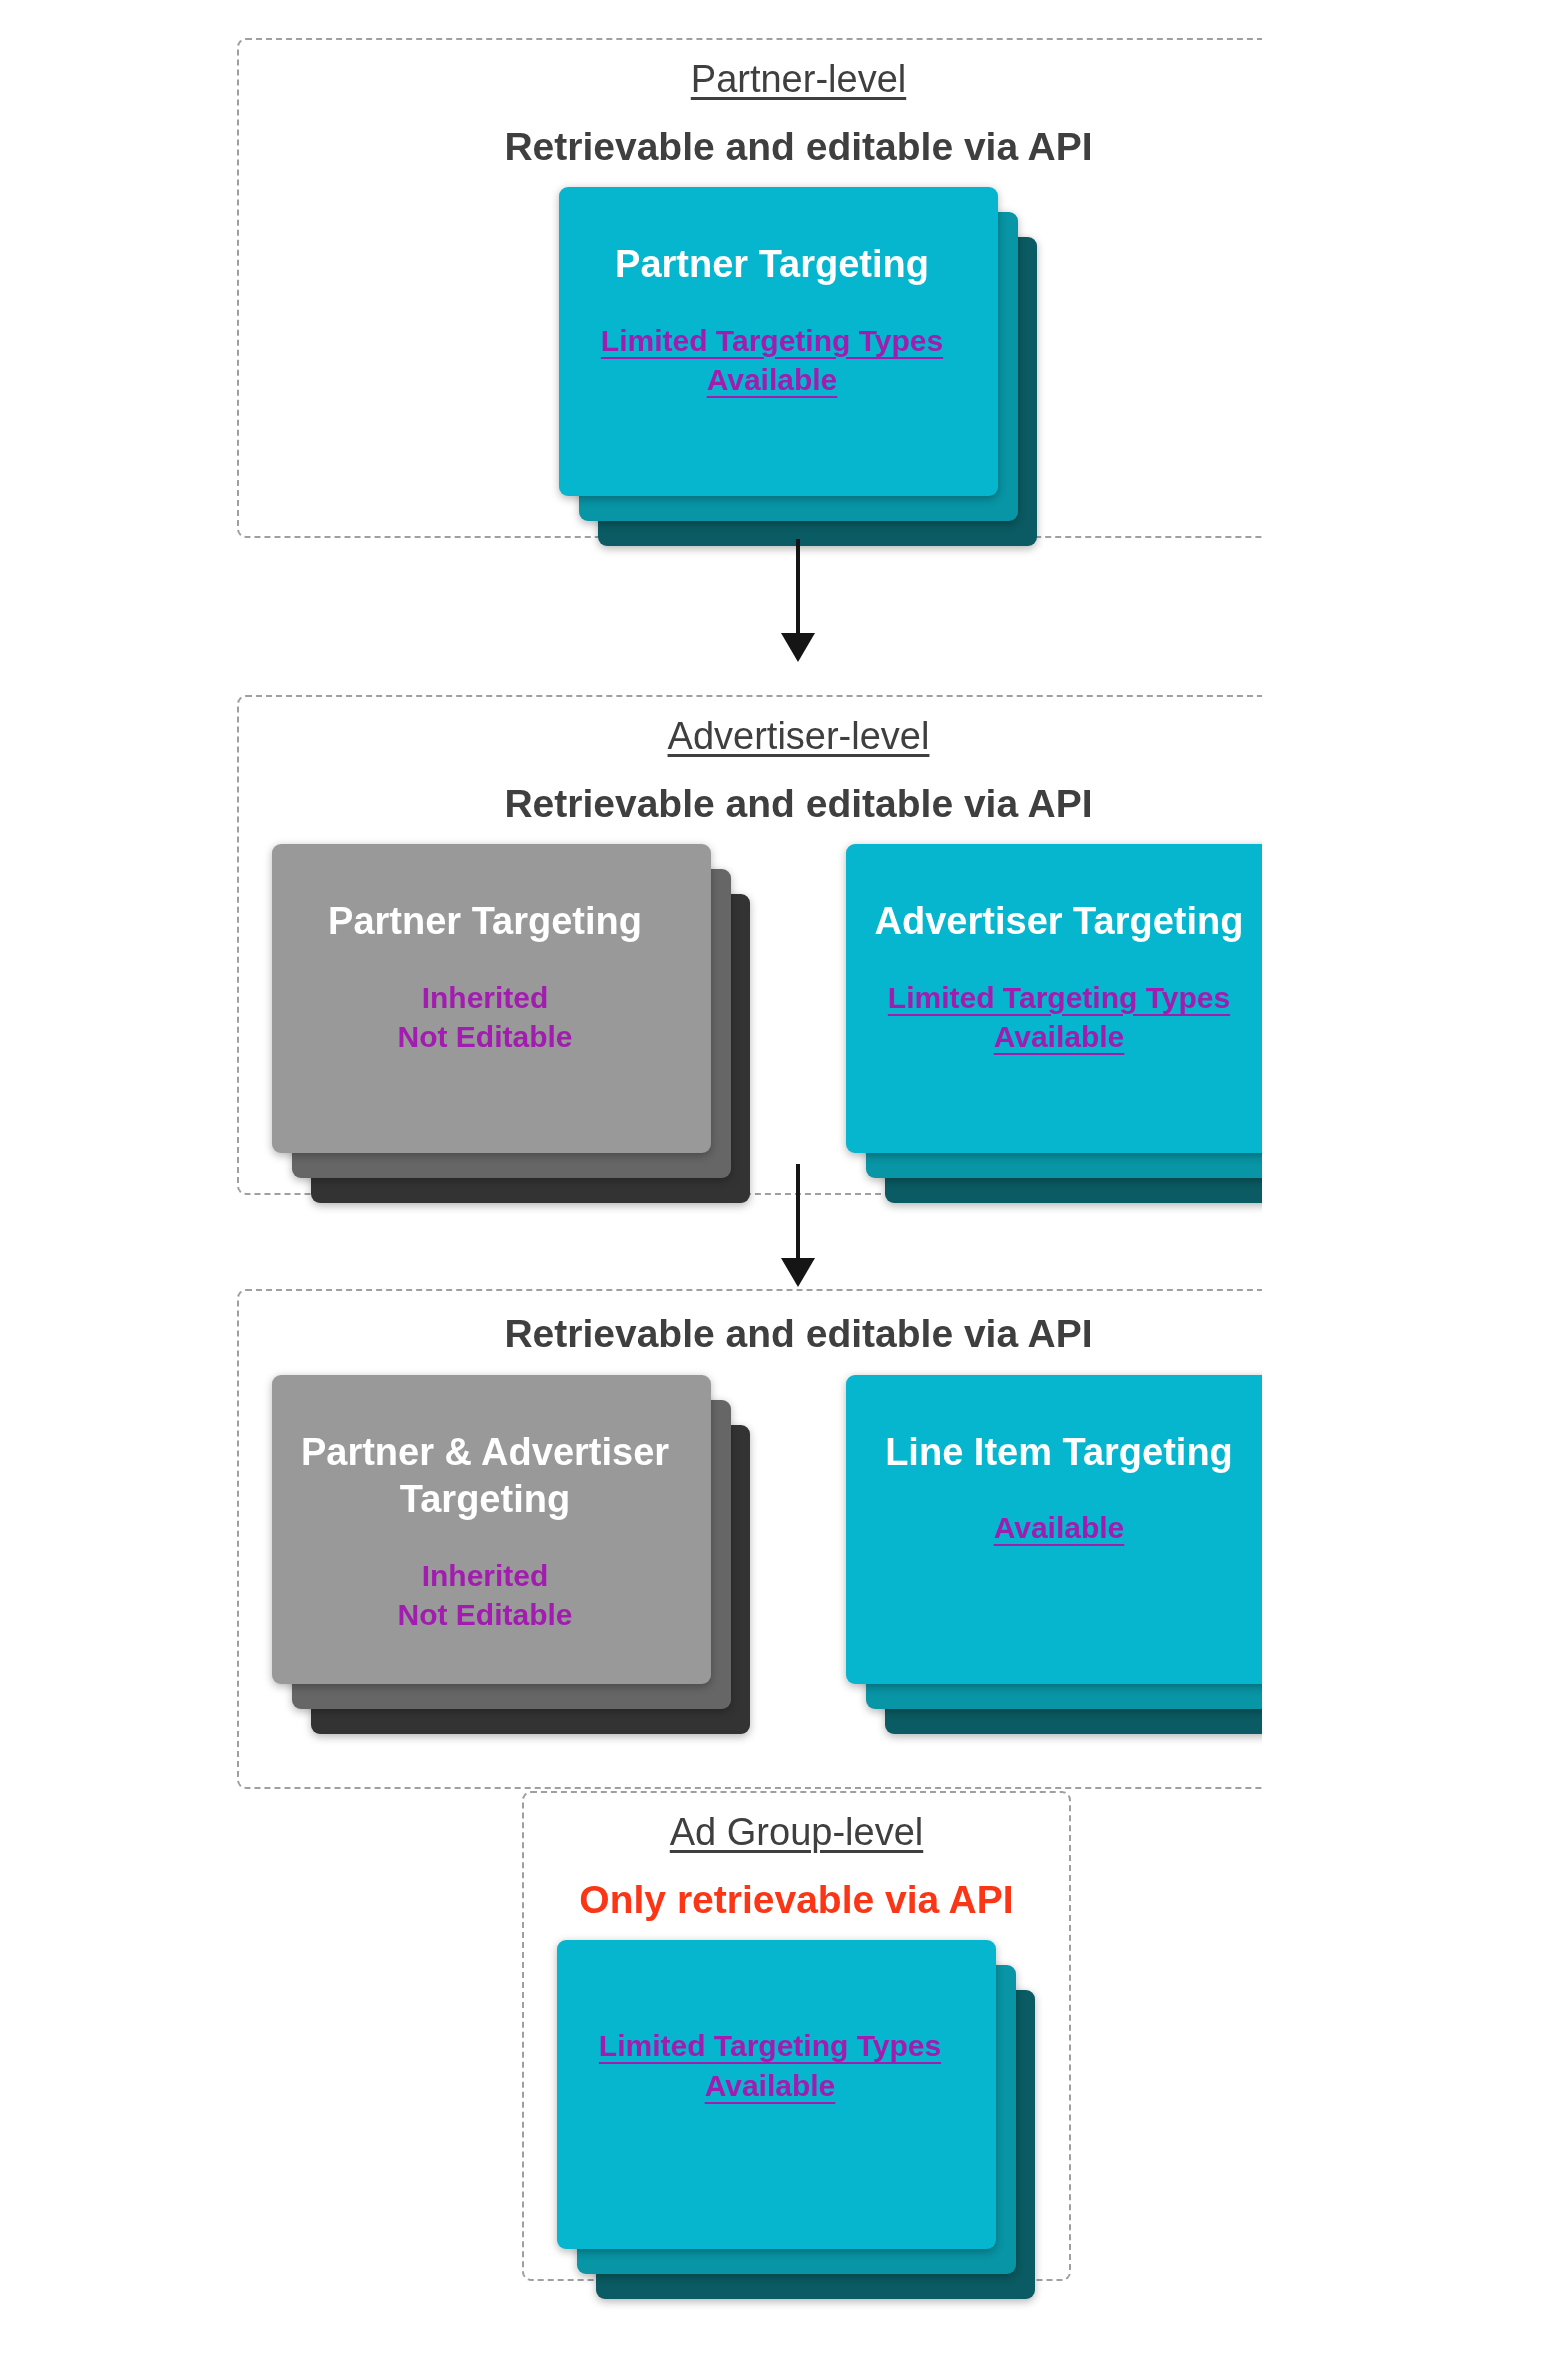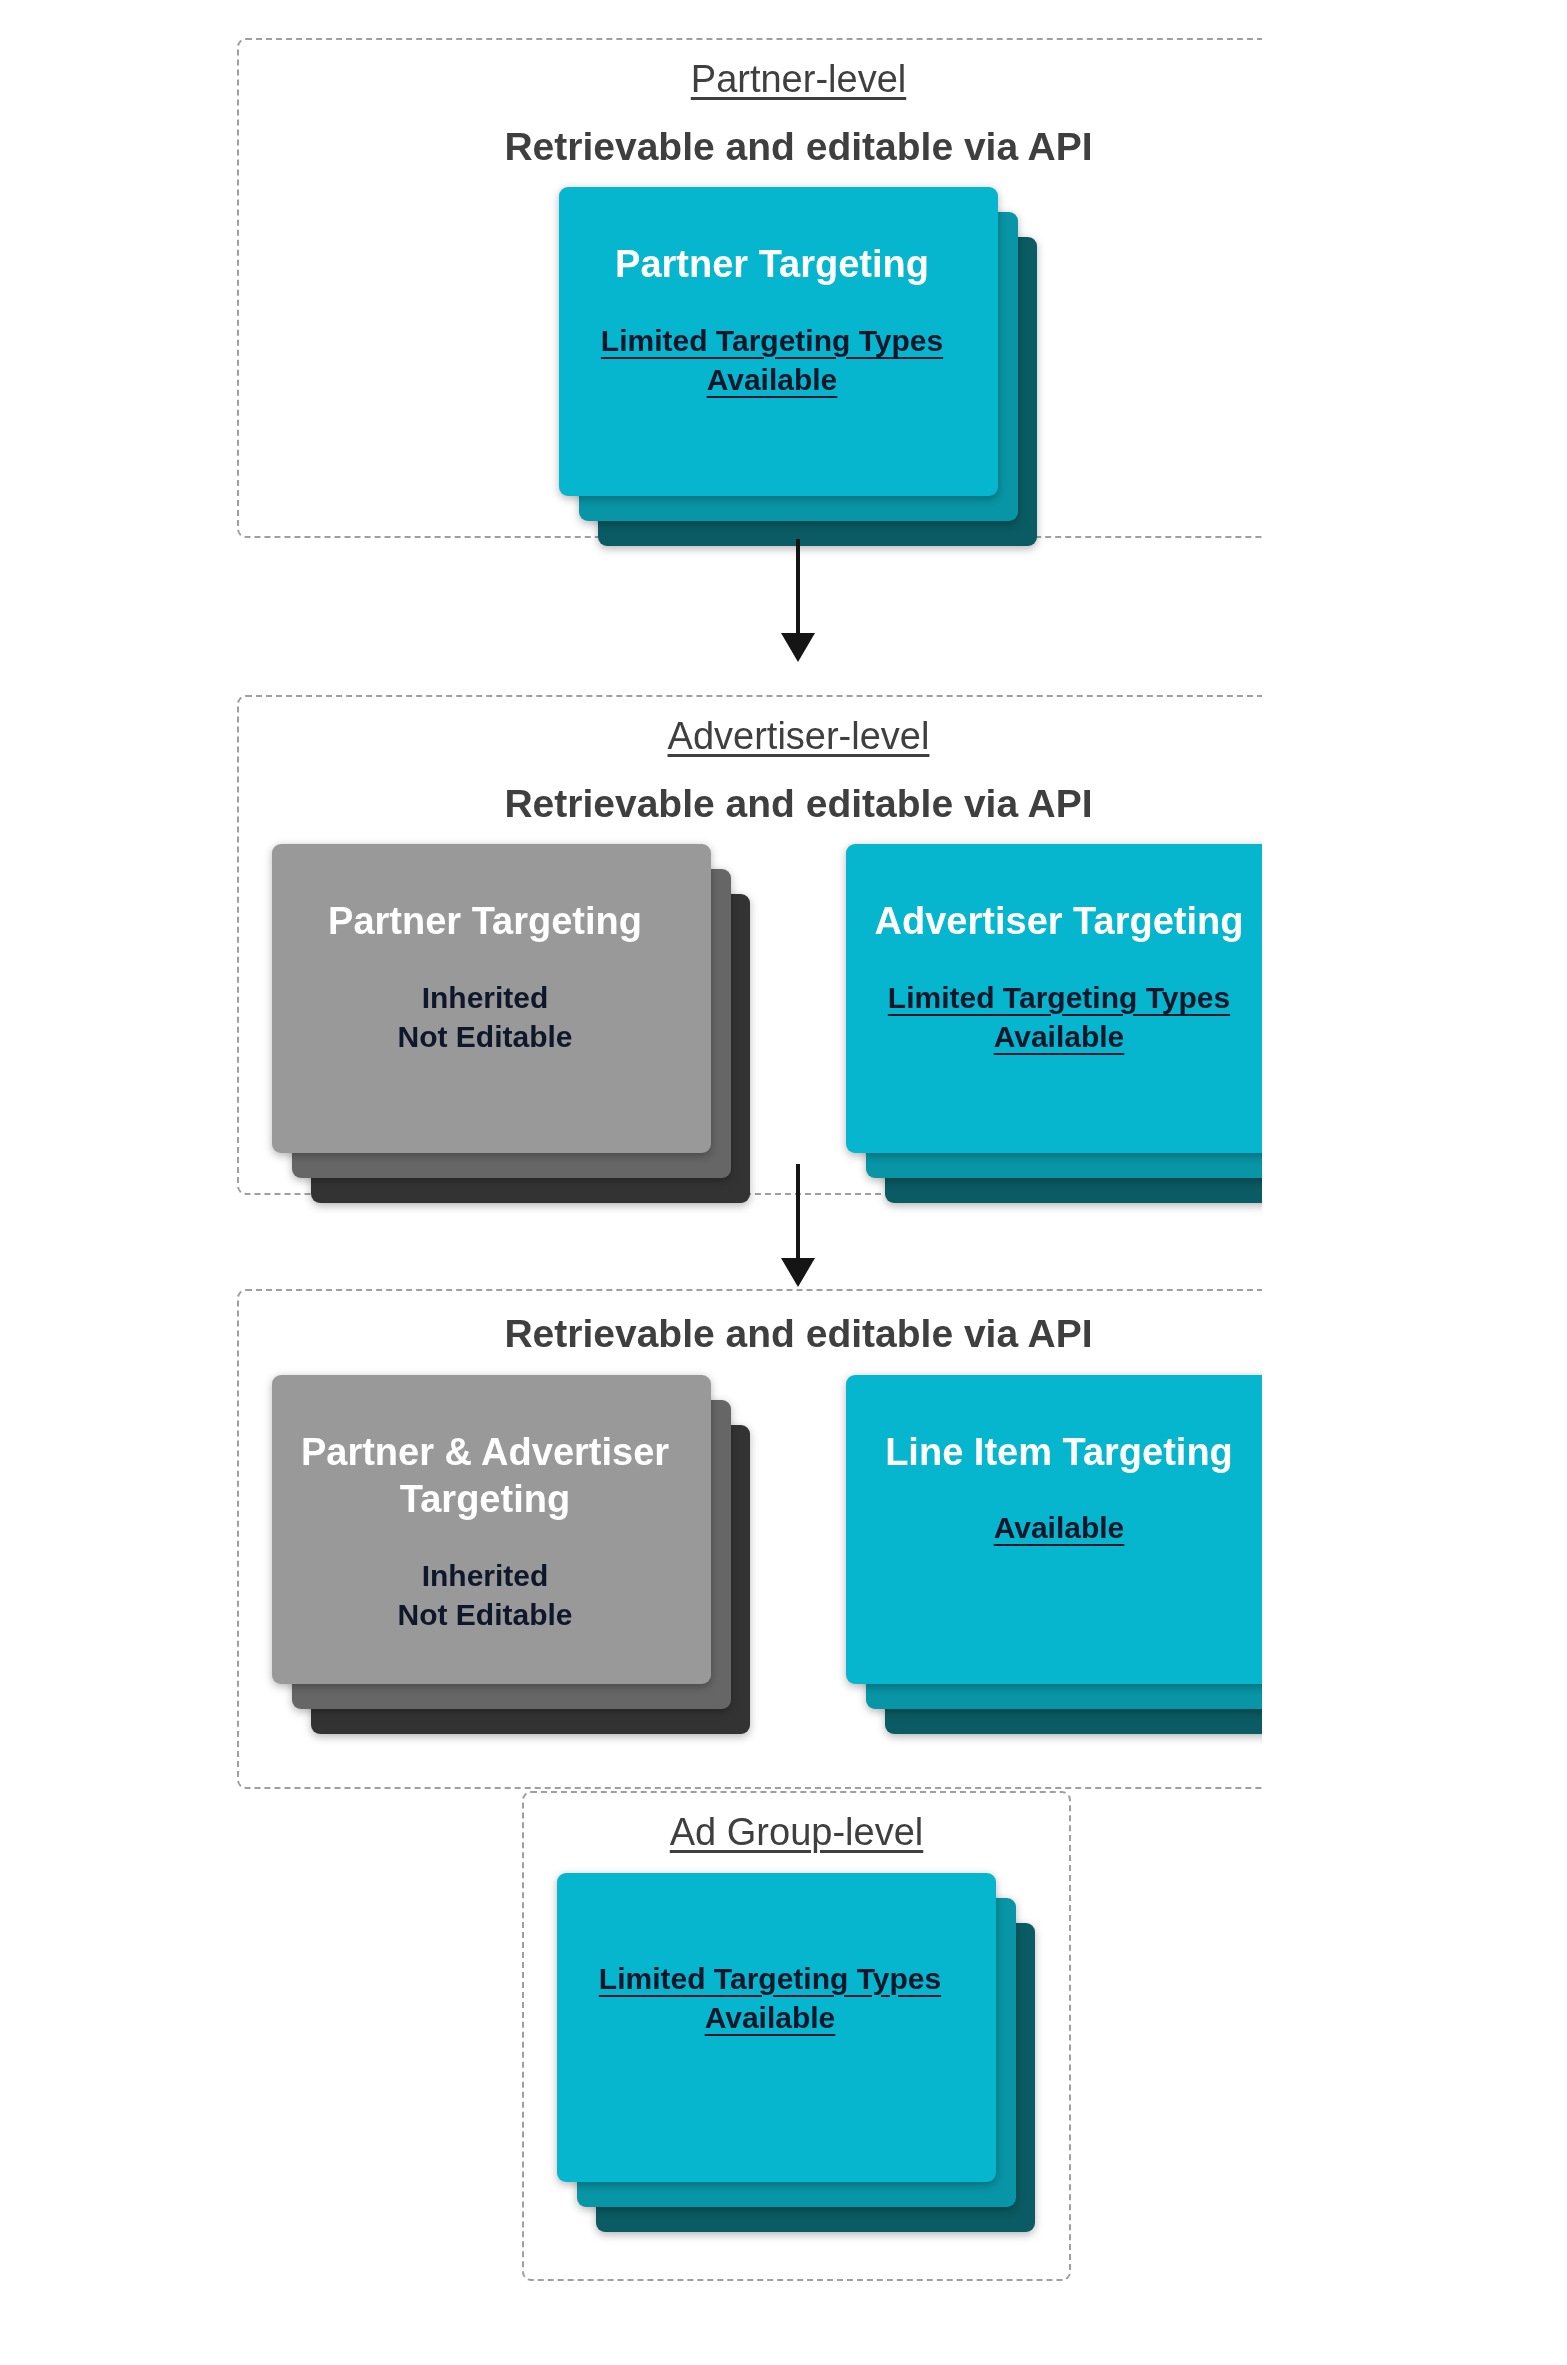--- a/index.html
+++ b/index.html
@@ -63,21 +63,21 @@
   .card-inner {
     position:absolute; left:0; top:0; width:439px; height:309px;
     box-sizing:border-box; padding:54px 25px 0 12px;
     text-align:center; color:#ffffff;
   }
   .card-title {
     font-size:38px; font-weight:700; line-height:1.25; color:#ffffff;
   }
   .card-body {
     margin-top:32px; font-size:30px; font-weight:700; line-height:1.32;
-    color:#0f172a;
+    color:#a21caf;
   }
   .card-body.underlined .body-line {
     text-decoration:underline;
     text-decoration-thickness:2.2px;
     text-underline-offset:6.3px;
   }
 
   
   .flow-arrow {
     position:absolute; left:780px; width:36px;
@@ -175,20 +175,21 @@
                 <div class="body-line">Available</div>
               </div>
     </div>
   </div>
         </div>
   </div>
       <div class="section" id="section-ad-group">
     <div class="section-title">
       <span class="underlined">Ad Group-level</span>
     </div>
+    <div class="section-subtitle red">Only retrievable via API</div>
     <div class="cards-row">
           <div class="card-stack teal">
     <div class="card-layer back"></div>
     <div class="card-layer mid"></div>
     <div class="card-layer front"></div>
     <div class="card-inner">
       <div class="card-body underlined">
                 <div class="body-line">Limited Targeting Types</div>
                 <div class="body-line">Available</div>
               </div>

